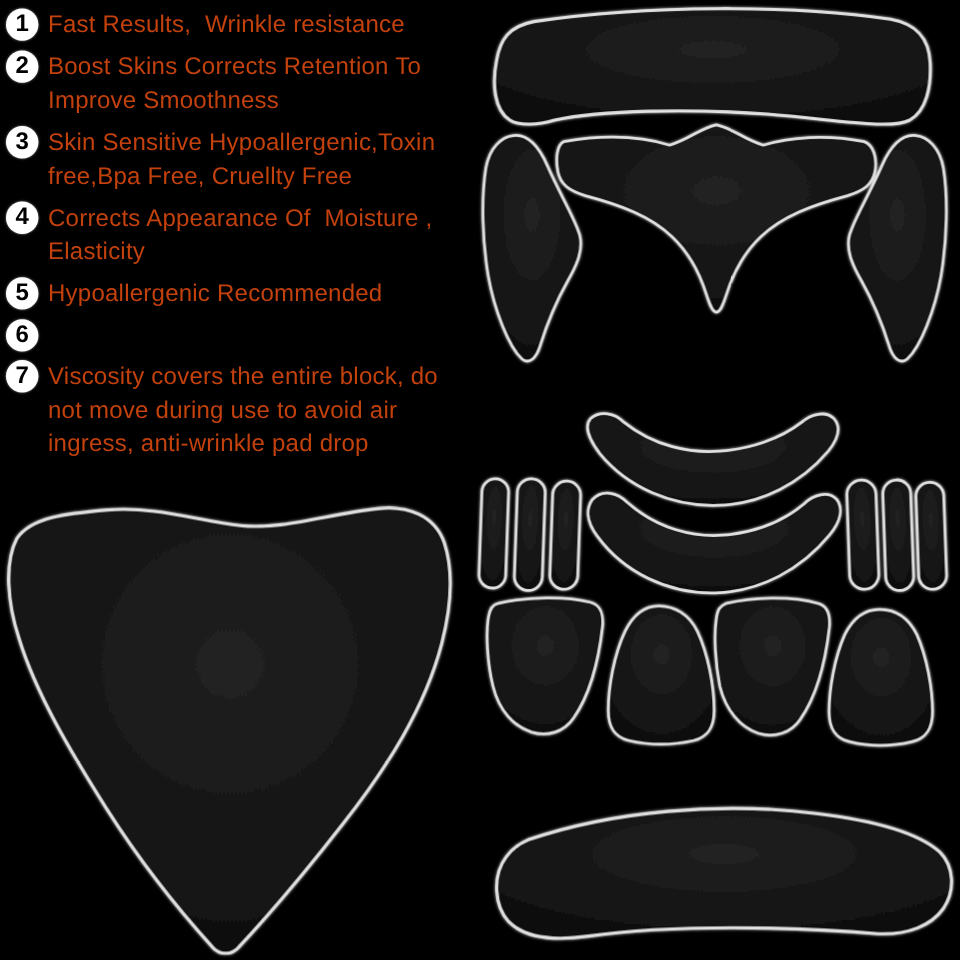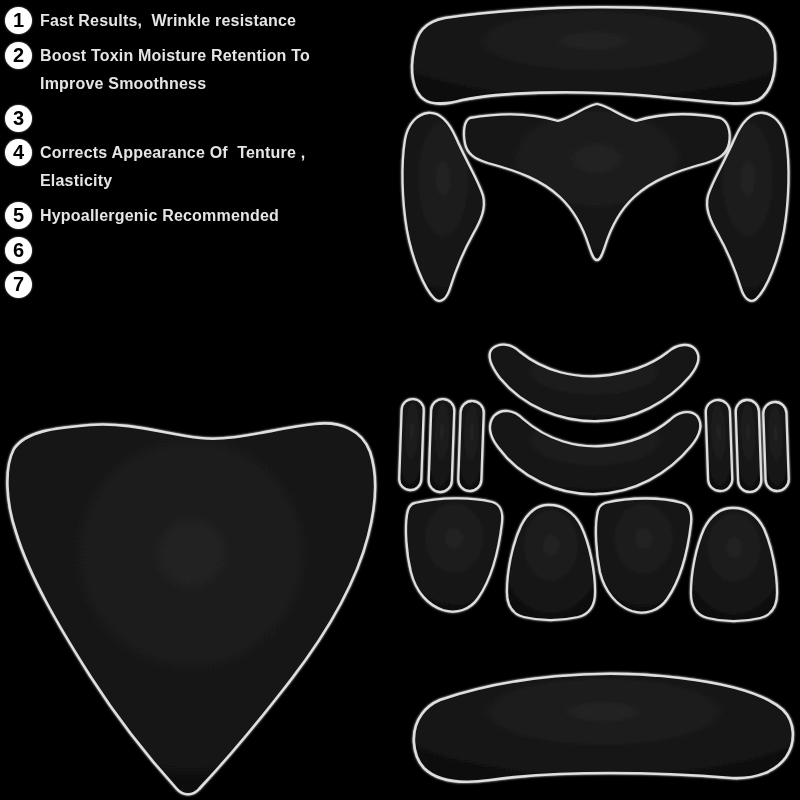--- a/index.html
+++ b/index.html
@@ -37,23 +37,23 @@
     background:#ffffff;
     color:#000000;
     font-weight:bold;
     font-size:20px;
     line-height:27px;
     text-align:center;
     margin-right:8px;
     box-shadow:0 0 2px rgba(255,255,255,.6);
   }
   .ftext{
-    color:#e5e5e5;
-    font-weight:bold;
-    font-size:16px;
+    color:#c2410c;
+    font-weight:normal;
+    font-size:20px;
     line-height:28px;
     white-space:pre;
     letter-spacing:.2px;
     text-shadow:0 0 2px rgba(0,0,0,.8);
   }
   .collage{
     position:absolute;
     inset:0;
     z-index:1;
   }
@@ -72,40 +72,45 @@
 
 <div class="stage">
 
   <ul class="features">
     <li class="feature">
       <span class="badge">1</span>
       <span class="ftext">Fast Results,  Wrinkle resistance</span>
     </li>
     <li class="feature">
       <span class="badge">2</span>
-      <span class="ftext">Boost Toxin Moisture Retention To
+      <span class="ftext">Boost Skins Corrects Retention To
 Improve Smoothness</span>
     </li>
     <li class="feature">
       <span class="badge">3</span>
+      <span class="ftext">Skin Sensitive Hypoallergenic,Toxin
+free,Bpa Free, Cruellty Free</span>
     </li>
     <li class="feature">
       <span class="badge">4</span>
-      <span class="ftext">Corrects Appearance Of  Tenture ,
+      <span class="ftext">Corrects Appearance Of  Moisture ,
 Elasticity</span>
     </li>
     <li class="feature">
       <span class="badge">5</span>
       <span class="ftext">Hypoallergenic Recommended</span>
     </li>
     <li class="feature">
       <span class="badge">6</span>
     </li>
     <li class="feature">
       <span class="badge">7</span>
+      <span class="ftext">Viscosity covers the entire block, do
+not move during use to avoid air
+ingress, anti-wrinkle pad drop</span>
     </li>
   </ul>
 
   <svg class="collage" width="800" height="800" viewBox="0 0 800 800" xmlns="http://www.w3.org/2000/svg">
     <defs>
       <radialGradient id="padFill" cx="50%" cy="35%" r="75%">
         <stop offset="0%" stop-color="#222222"></stop>
         <stop offset="100%" stop-color="#0d0d0d"></stop>
       </radialGradient>
       <filter id="glow" x="-10%" y="-10%" width="120%" height="120%">

